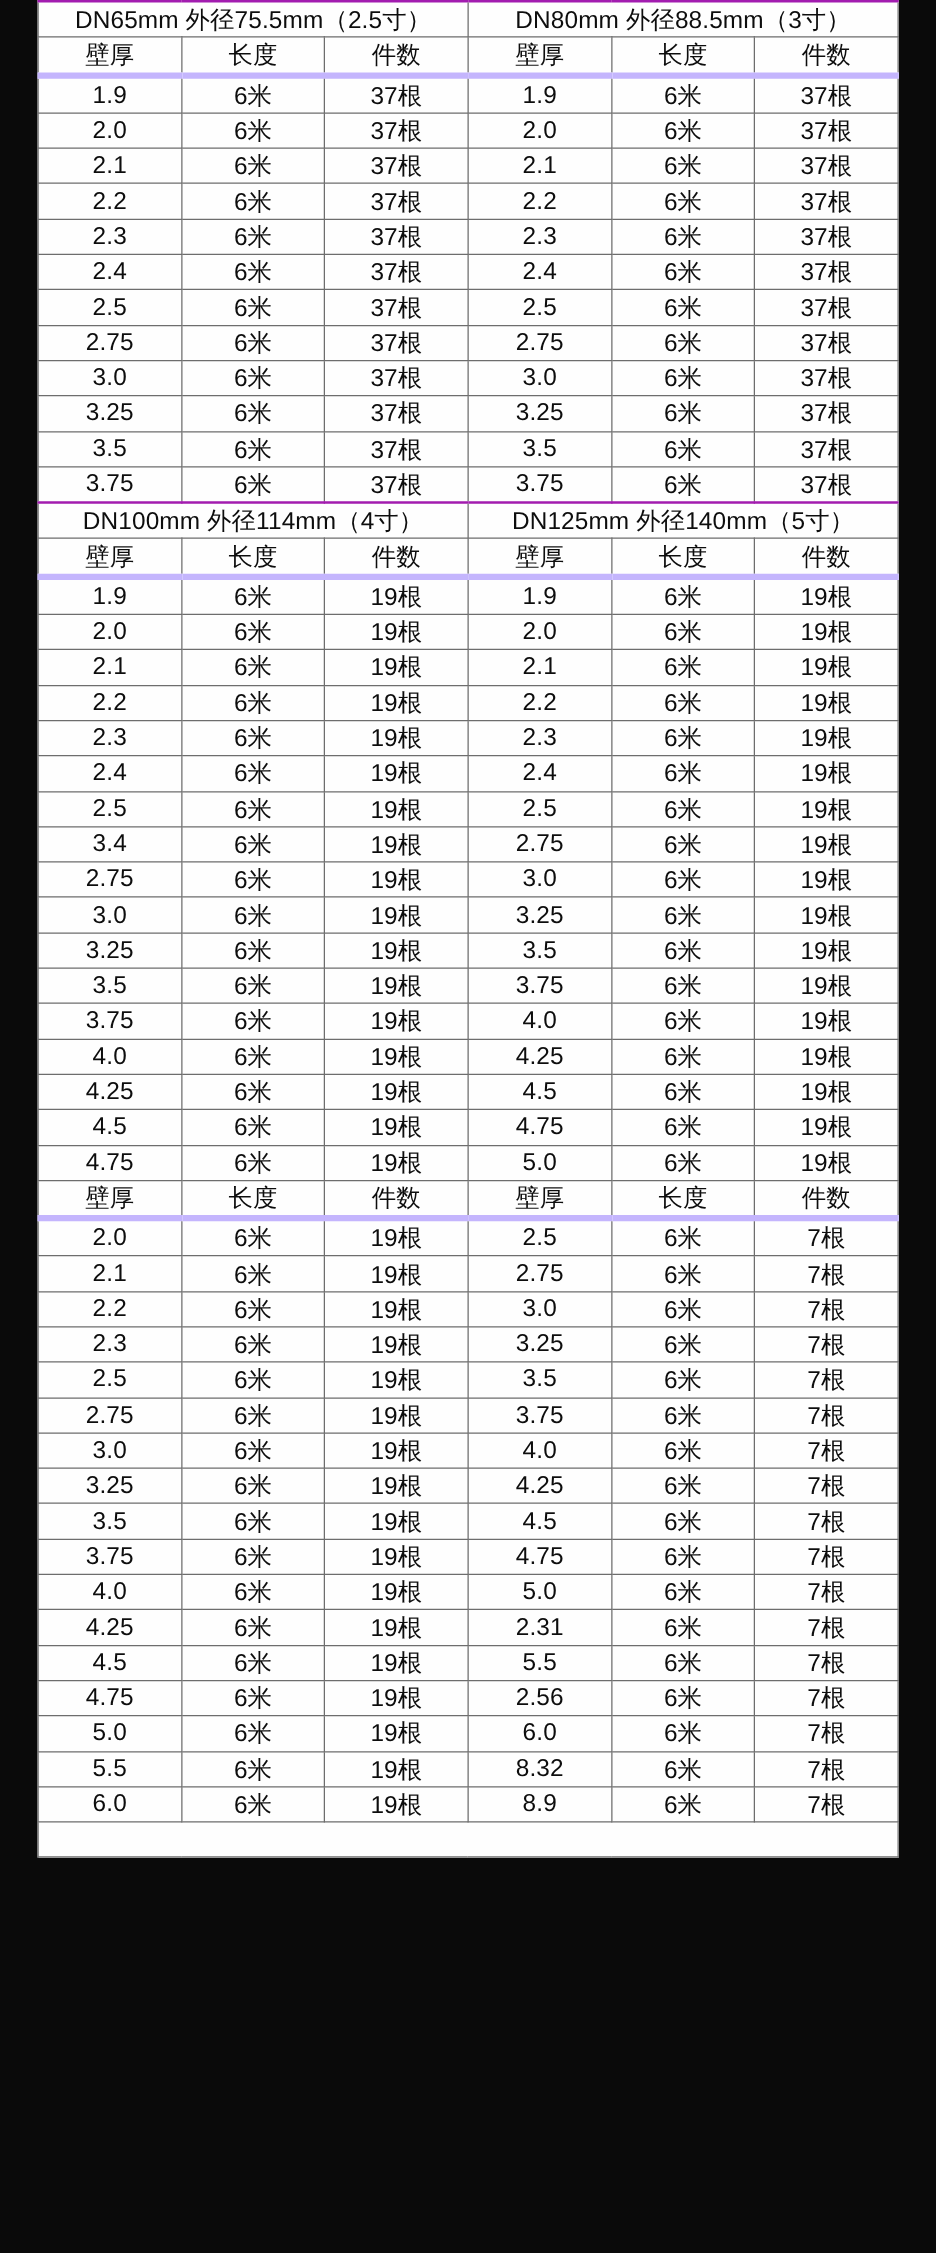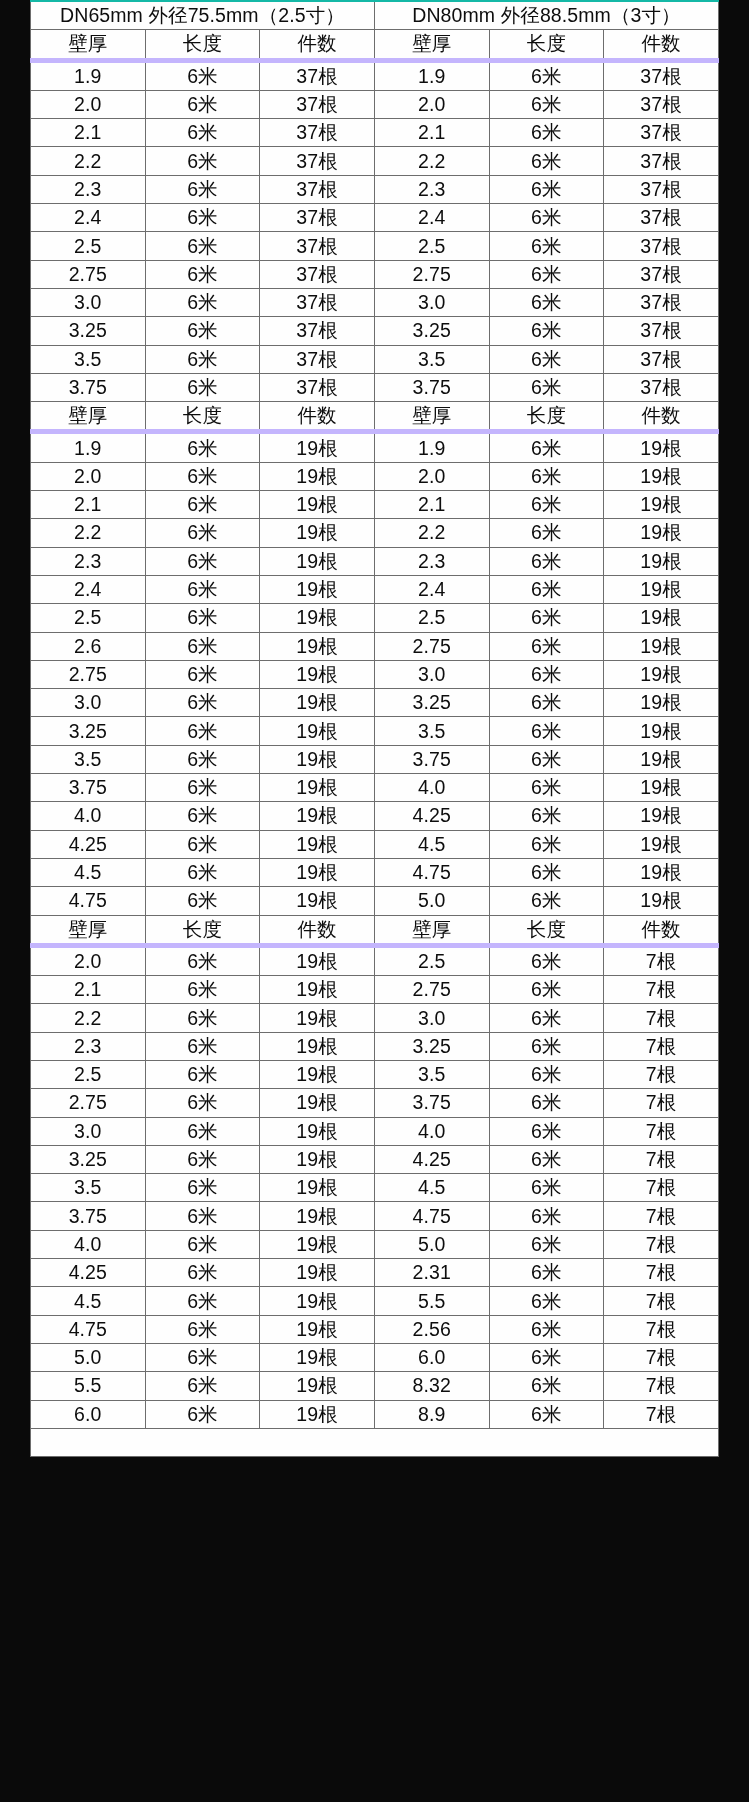--- a/index.html
+++ b/index.html
@@ -48,21 +48,21 @@
     font-weight:400;
     letter-spacing:-0.2px;
   }
   td.colhead{
     font-size:19.5px;
     font-weight:700;
     height:28px;
   }
   td.num{font-size:20px;}
   
-  tr.block-start > td{border-top:2px solid #14b8a6;}
+  tr.block-start > td{border-top:2px solid #a21caf;}
   tr.head-row > td{border-bottom:5px solid #c4b5fd;}
   td.mid-sep{border-left:2px solid #4a4a4a;}
   td.blank-tail{height:40px;border-left:1px solid #6d6d6d;border-right:1px solid #6d6d6d;border-top:1px solid #6d6d6d;border-bottom:2px solid #3a3a3a;}
 </style>
 </head>
 <body>
 
 <div id="page">
   <div class="sheet">
     <table class="spec">
@@ -176,20 +176,24 @@
             <td class="num">37根</td>
           </tr>
           <tr>
             <td class="num">3.75</td>
             <td class="num">6米</td>
             <td class="num">37根</td>
             <td class="num mid-sep">3.75</td>
             <td class="num">6米</td>
             <td class="num">37根</td>
           </tr>
+          <tr class="block-start">
+            <td colspan="3" class="section-title ">DN100mm 外径114mm（4寸）</td>
+            <td colspan="3" class="section-title mid-sep">DN125mm 外径140mm（5寸）</td>
+          </tr>
           <tr class="head-row">
             <td class="colhead">壁厚</td>
             <td class="colhead">长度</td>
             <td class="colhead">件数</td>
             <td class="colhead mid-sep">壁厚</td>
             <td class="colhead">长度</td>
             <td class="colhead">件数</td>
           </tr>
           <tr>
             <td class="num">1.9</td>
@@ -241,21 +245,21 @@
           </tr>
           <tr>
             <td class="num">2.5</td>
             <td class="num">6米</td>
             <td class="num">19根</td>
             <td class="num mid-sep">2.5</td>
             <td class="num">6米</td>
             <td class="num">19根</td>
           </tr>
           <tr>
-            <td class="num">2.6</td>
+            <td class="num">3.4</td>
             <td class="num">6米</td>
             <td class="num">19根</td>
             <td class="num mid-sep">2.75</td>
             <td class="num">6米</td>
             <td class="num">19根</td>
           </tr>
           <tr>
             <td class="num">2.75</td>
             <td class="num">6米</td>
             <td class="num">19根</td>

